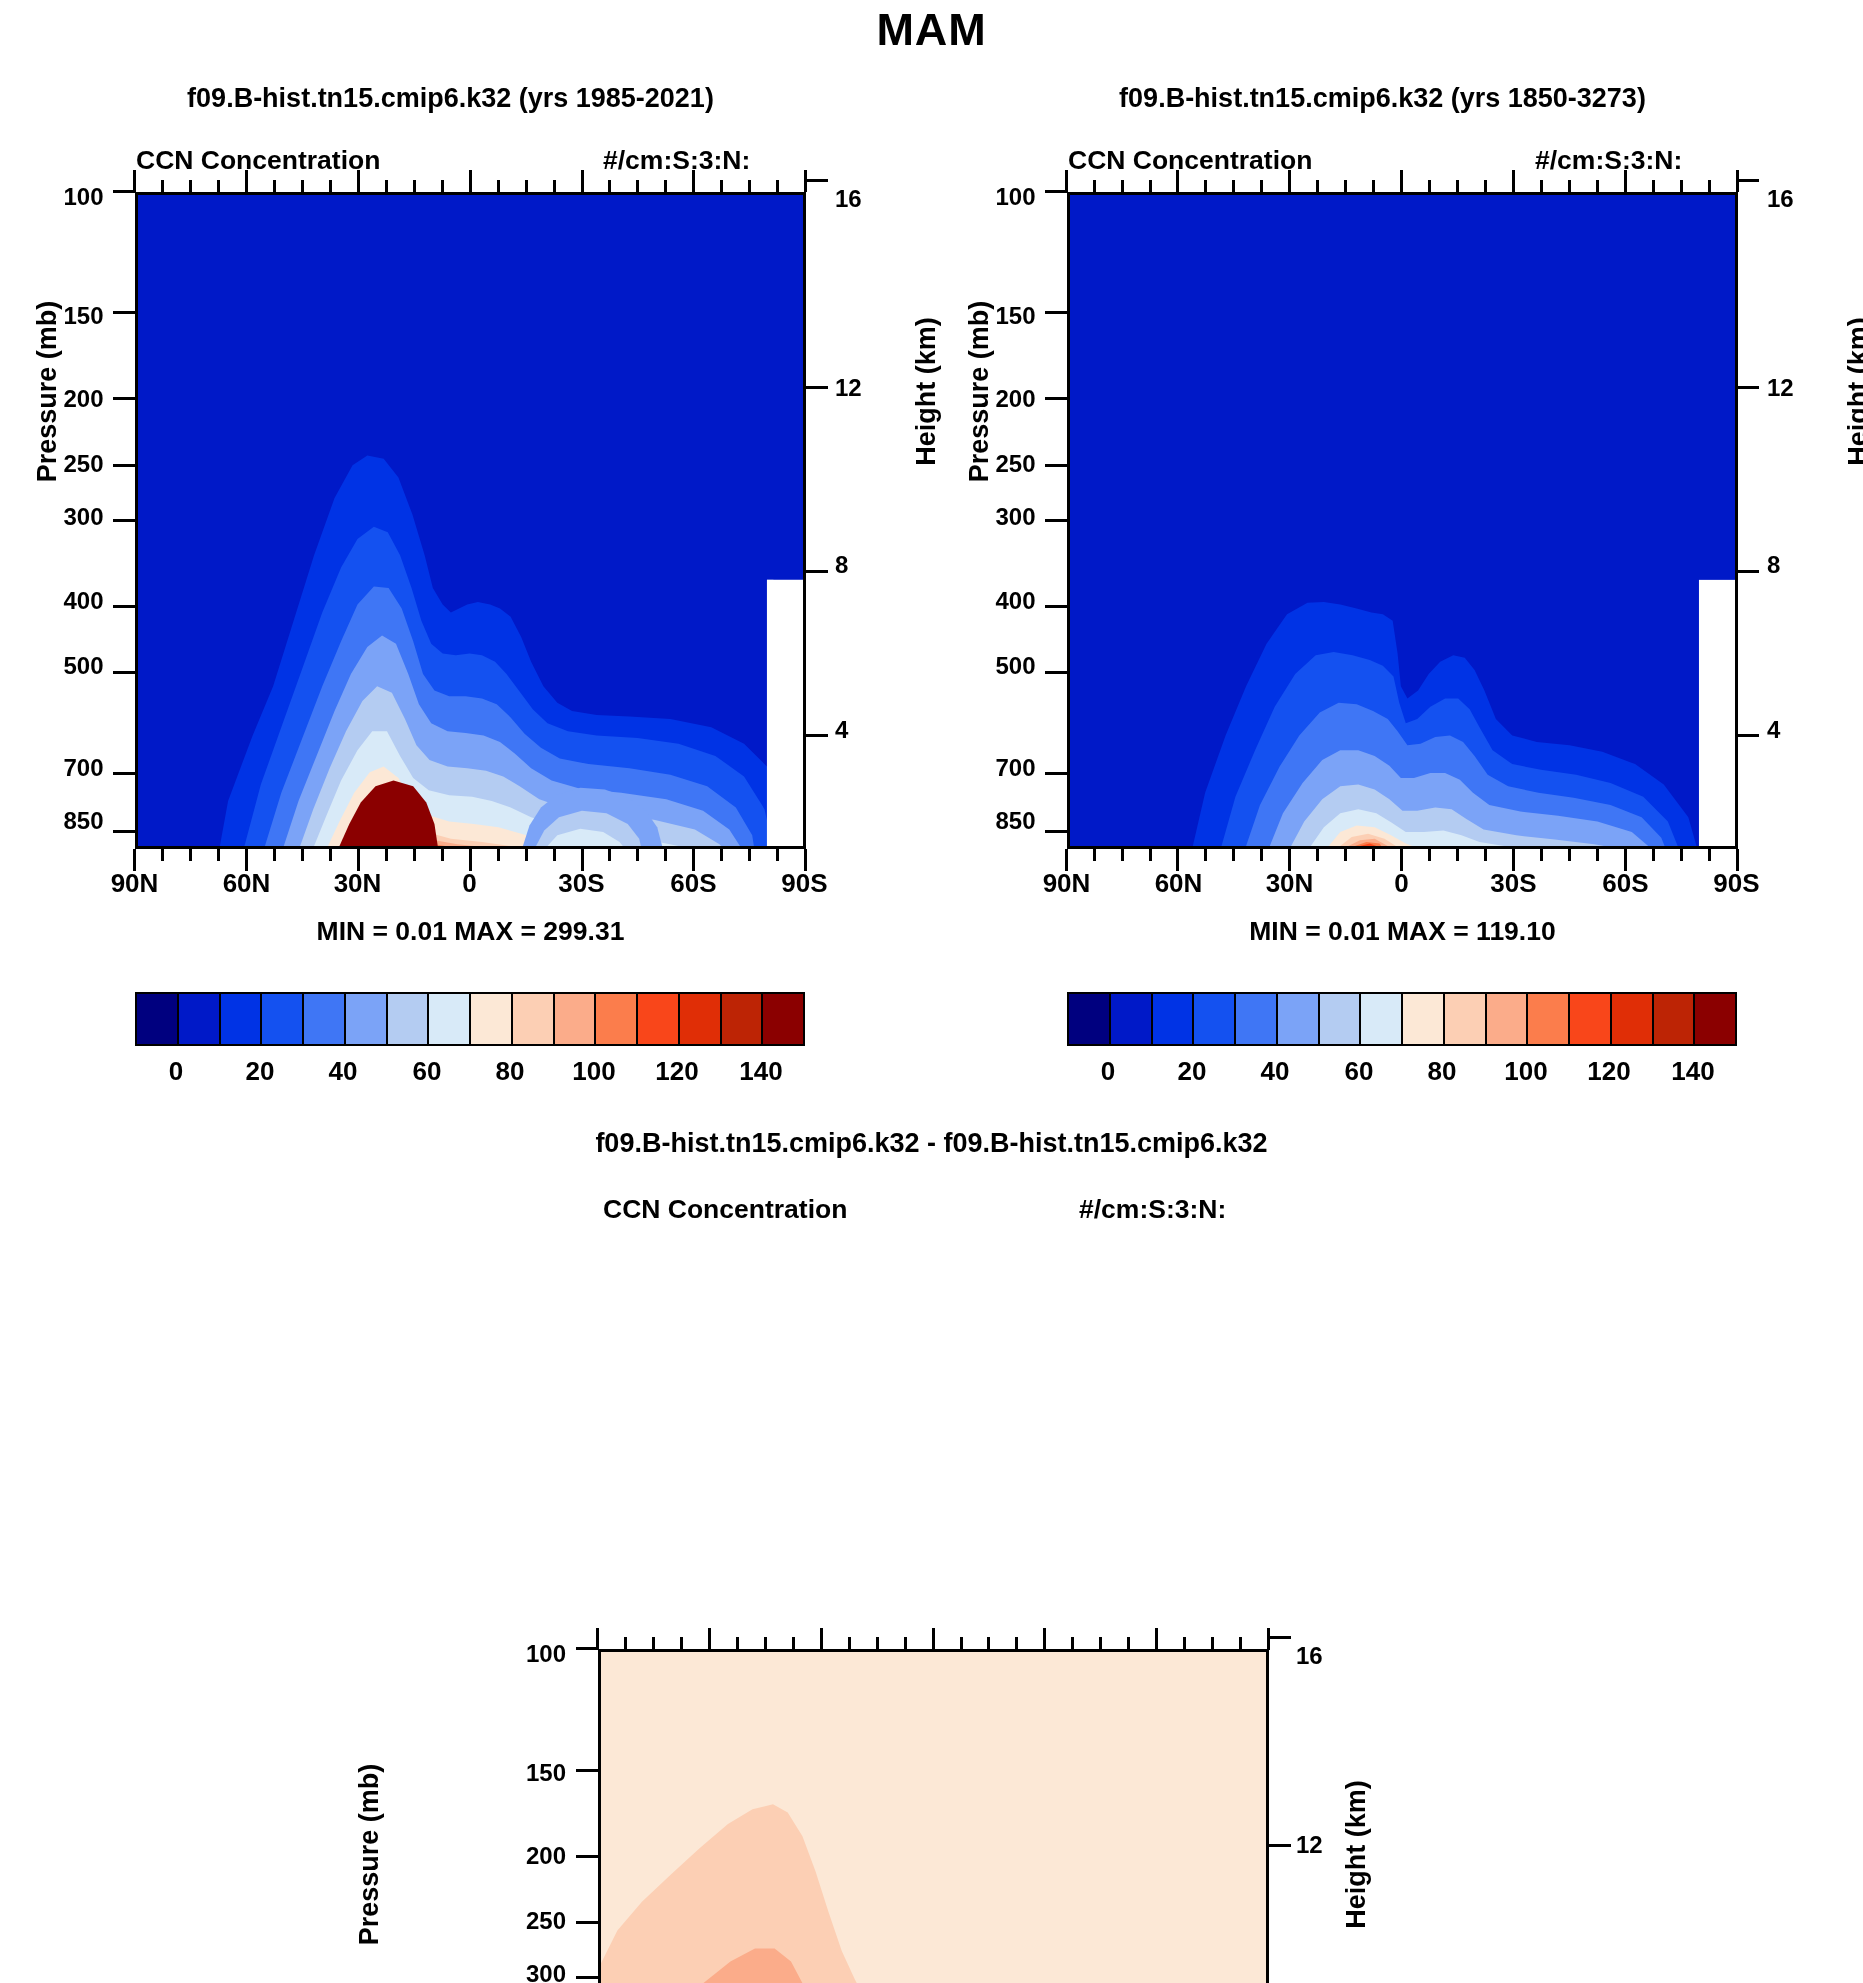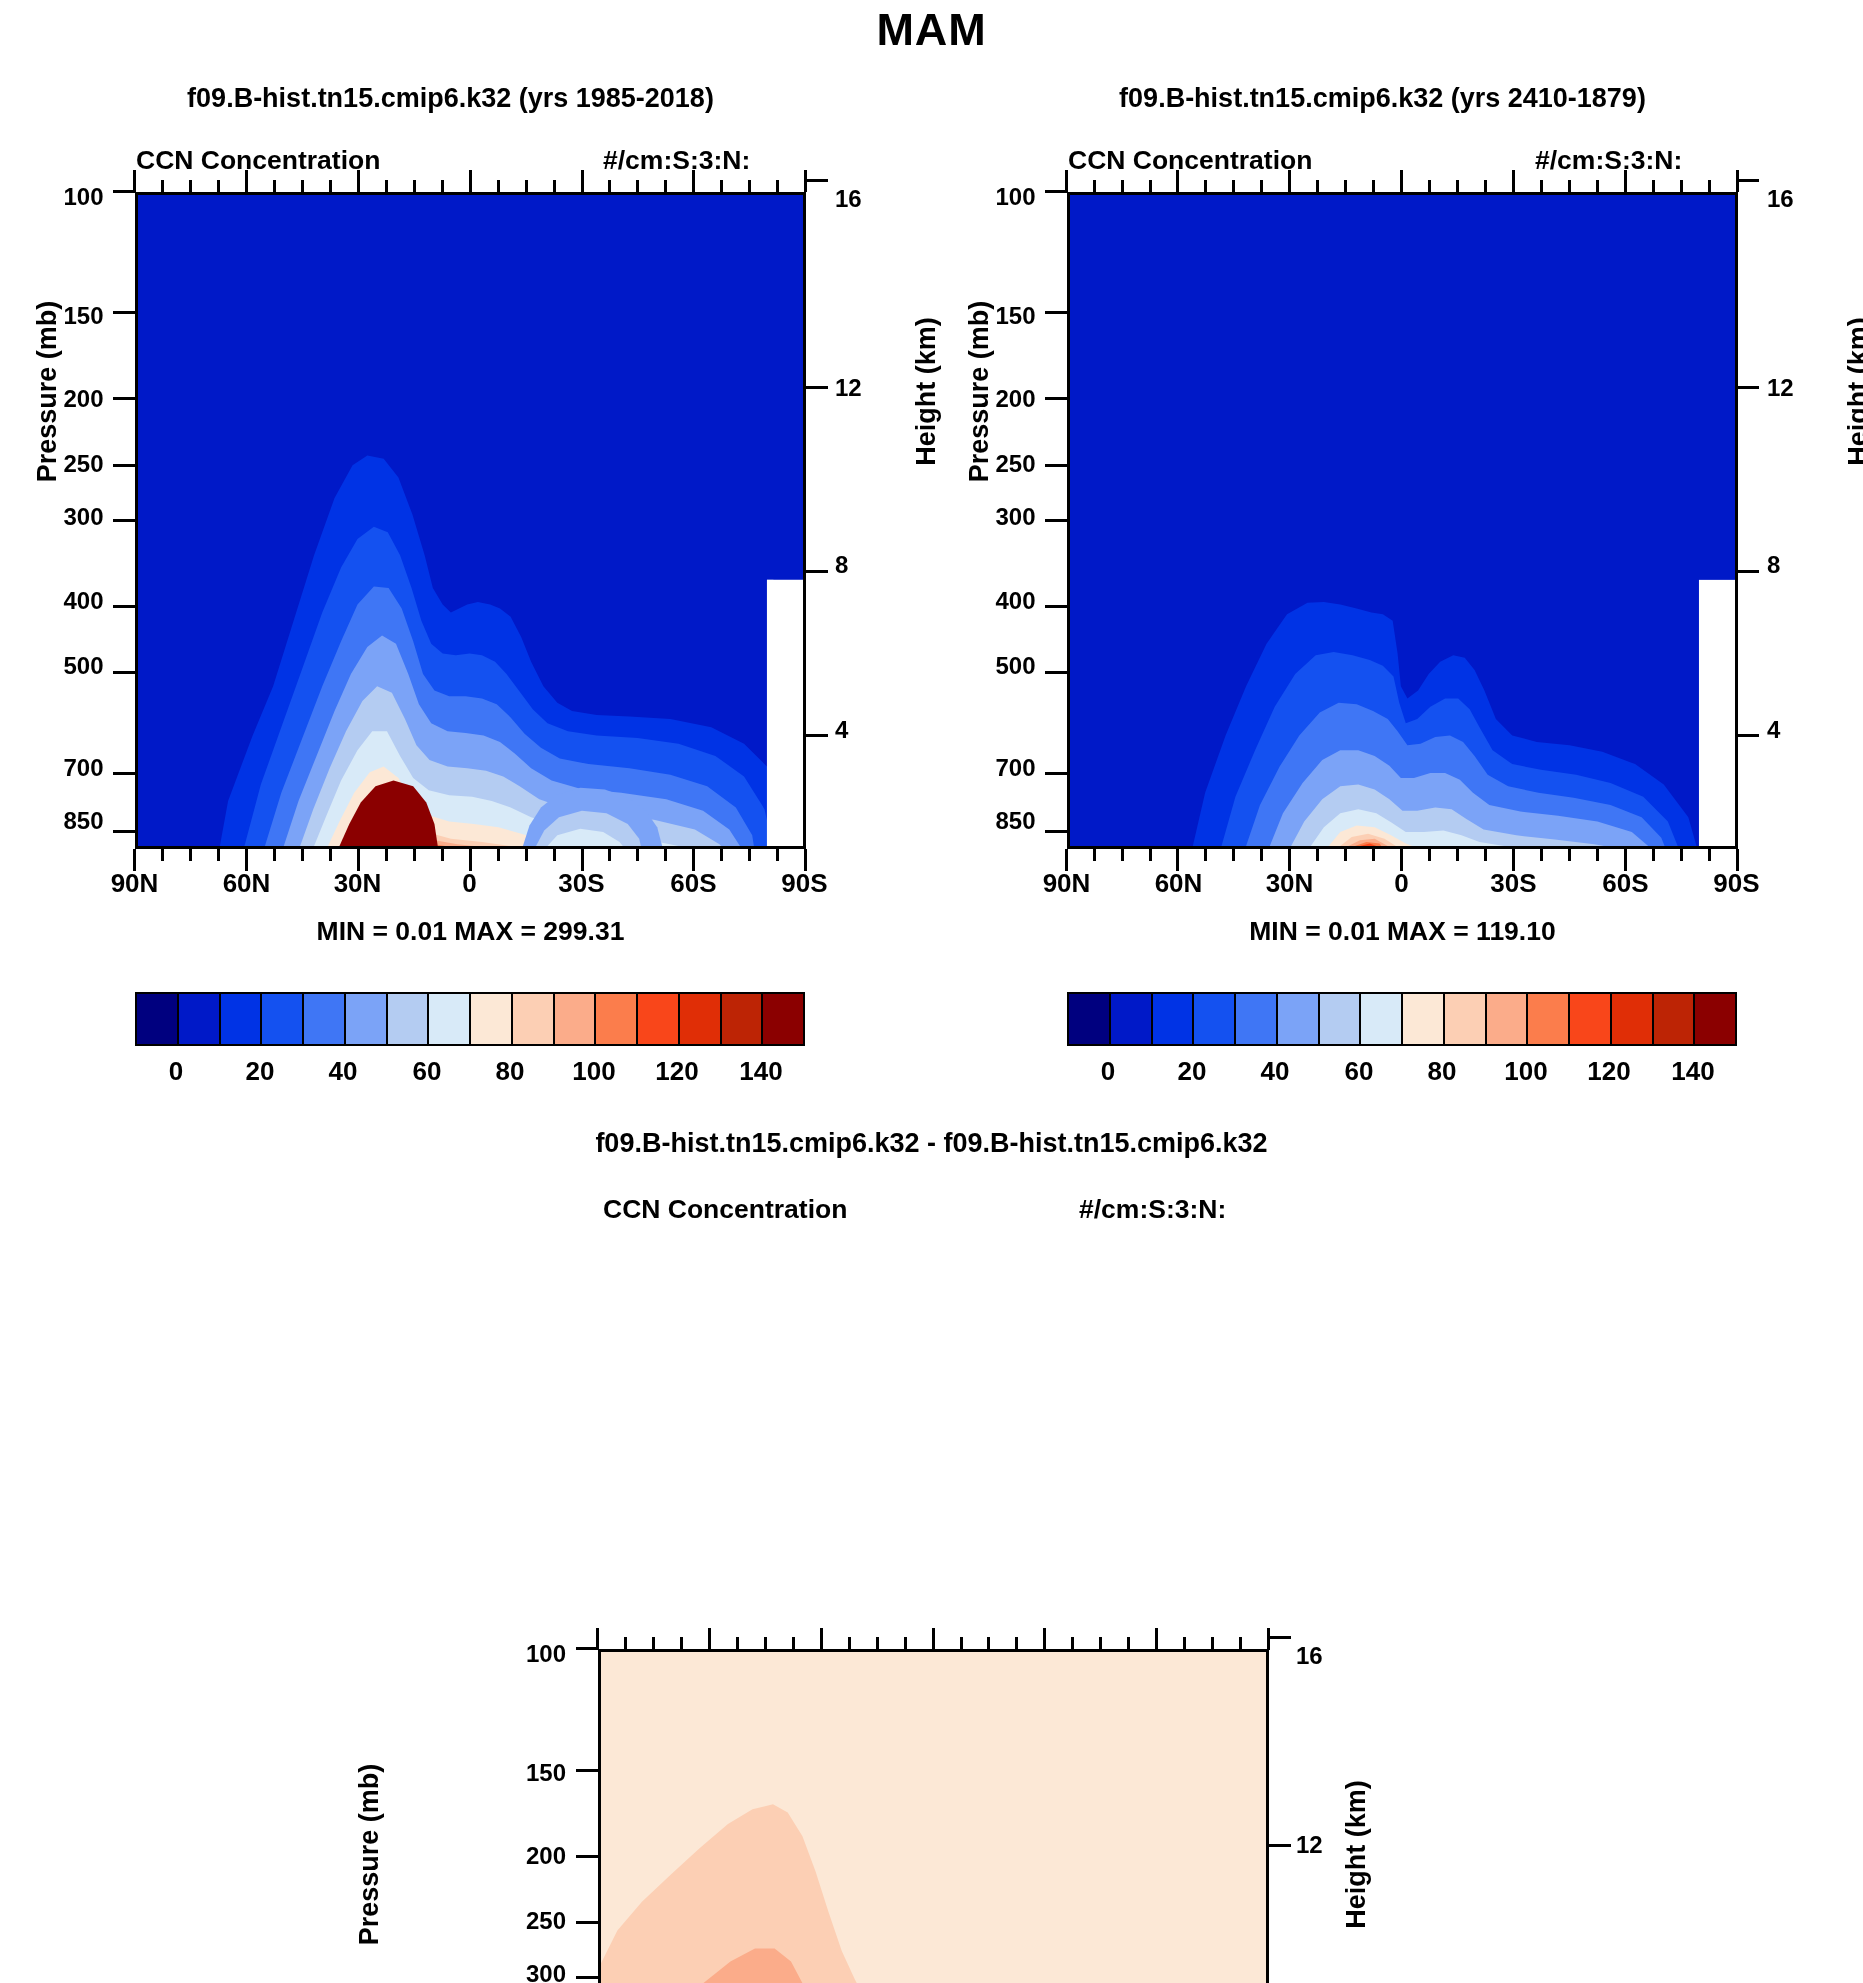--- a/index.html
+++ b/index.html
@@ -37,21 +37,21 @@
 </style>
 </head>
 <body>
 
 <div class="fig">
 
   <div class="maintitle">MAM</div>
 
   <div class="panel">
 
-    <div class="ptitle" style="left:0px;top:83px;width:901px;">f09.B-hist.tn15.cmip6.k32 (yrs 1985-2018)</div>
+    <div class="ptitle" style="left:0px;top:83px;width:901px;">f09.B-hist.tn15.cmip6.k32 (yrs 1985-2021)</div>
 
     <div class="subleft" style="left:136px;top:145px;">CCN Concentration</div>
     <div class="subright" style="left:603px;top:145px;">#/cm:S:3:N:</div>
 
     <div class="axname" style="left:-77px;top:376px;width:248px;text-align:center;transform:rotate(-90deg);">Pressure (mb)</div>
 
     <div class="axname" style="left:802px;top:376px;width:248px;text-align:center;transform:rotate(-90deg);">Height (km)</div>
 
     <div class="ylab" style="left:16.5px;top:183px;width:87px;">100</div>
     <div class="ylab" style="left:16.5px;top:302px;width:87px;">150</div>
@@ -132,21 +132,21 @@
       <span style="left:292px;">60</span>
       <span style="left:375px;">80</span>
       <span style="left:459px;">100</span>
       <span style="left:542px;">120</span>
       <span style="left:626px;">140</span>
     </div>
   </div>
 
   <div class="panel" style="left:932px;top:0;">
 
-    <div class="ptitle" style="left:0px;top:83px;width:901px;">f09.B-hist.tn15.cmip6.k32 (yrs 2410-1879)</div>
+    <div class="ptitle" style="left:0px;top:83px;width:901px;">f09.B-hist.tn15.cmip6.k32 (yrs 1850-3273)</div>
 
     <div class="subleft" style="left:136px;top:145px;">CCN Concentration</div>
     <div class="subright" style="left:603px;top:145px;">#/cm:S:3:N:</div>
 
     <div class="axname" style="left:-77px;top:376px;width:248px;text-align:center;transform:rotate(-90deg);">Pressure (mb)</div>
     <div class="axname" style="left:802px;top:376px;width:248px;text-align:center;transform:rotate(-90deg);">Height (km)</div>
 
     <div class="ylab" style="left:16.5px;top:183px;width:87px;">100</div>
     <div class="ylab" style="left:16.5px;top:302px;width:87px;">150</div>
     <div class="ylab" style="left:16.5px;top:385px;width:87px;">200</div>

